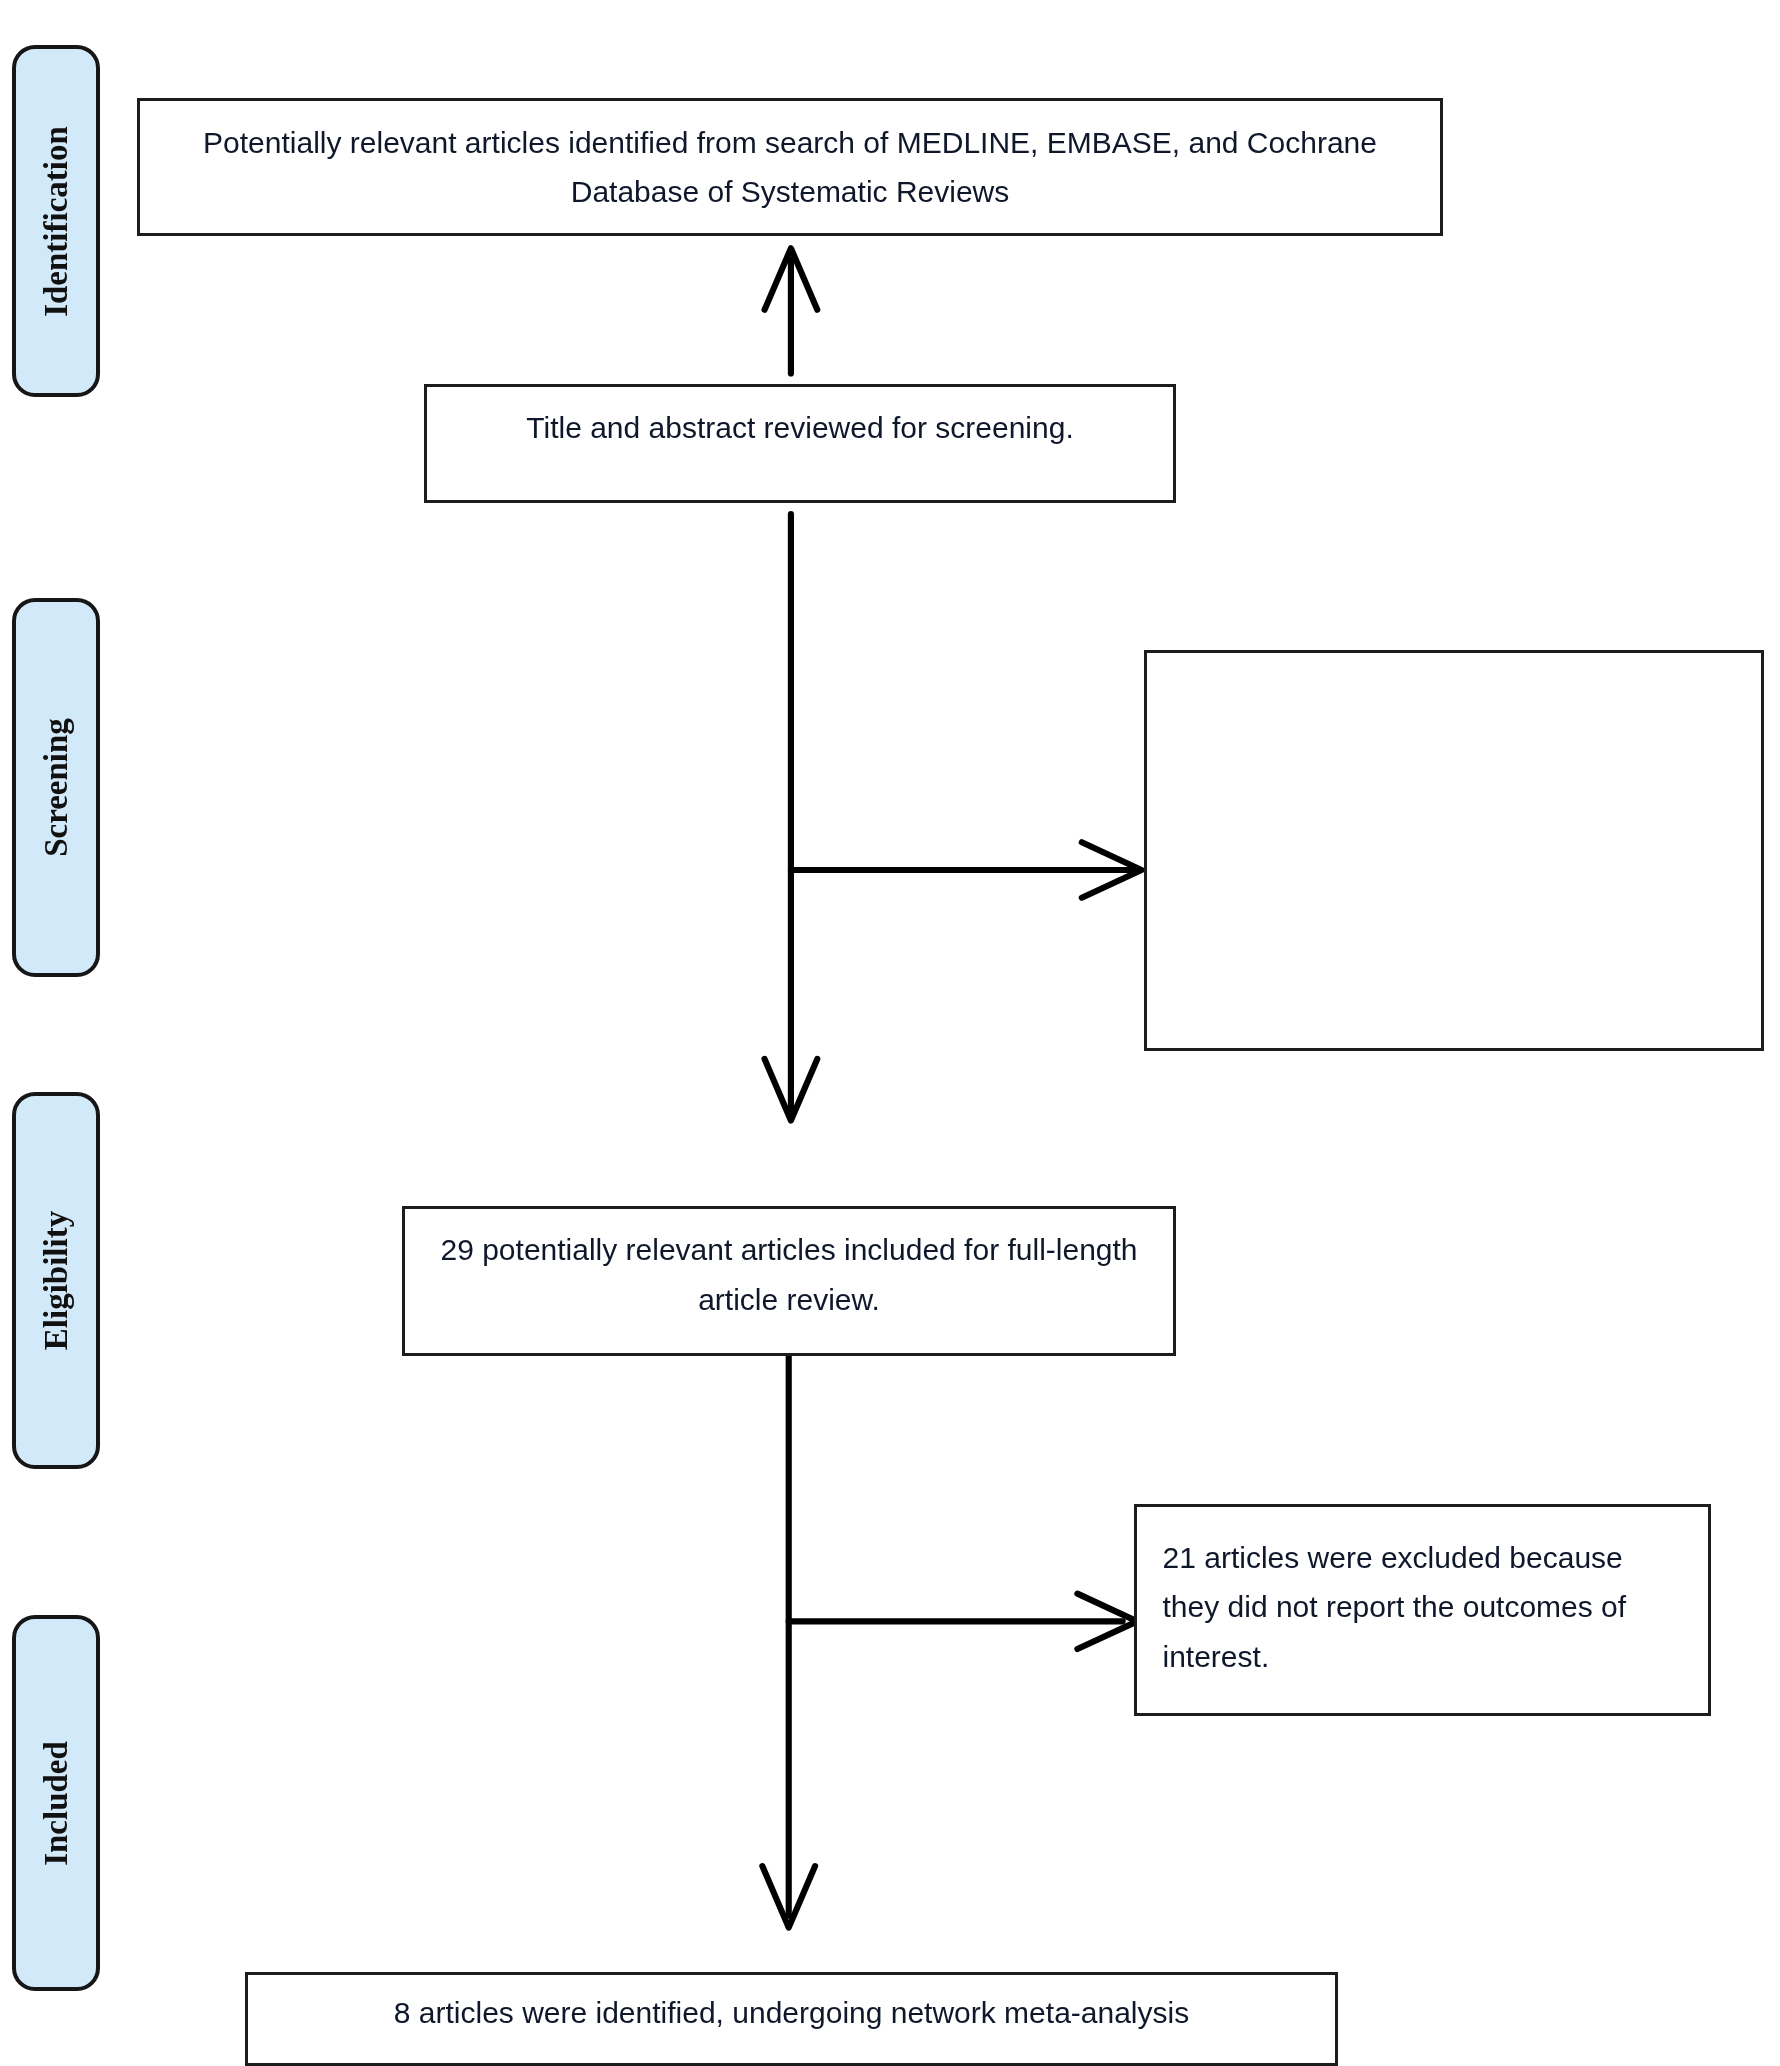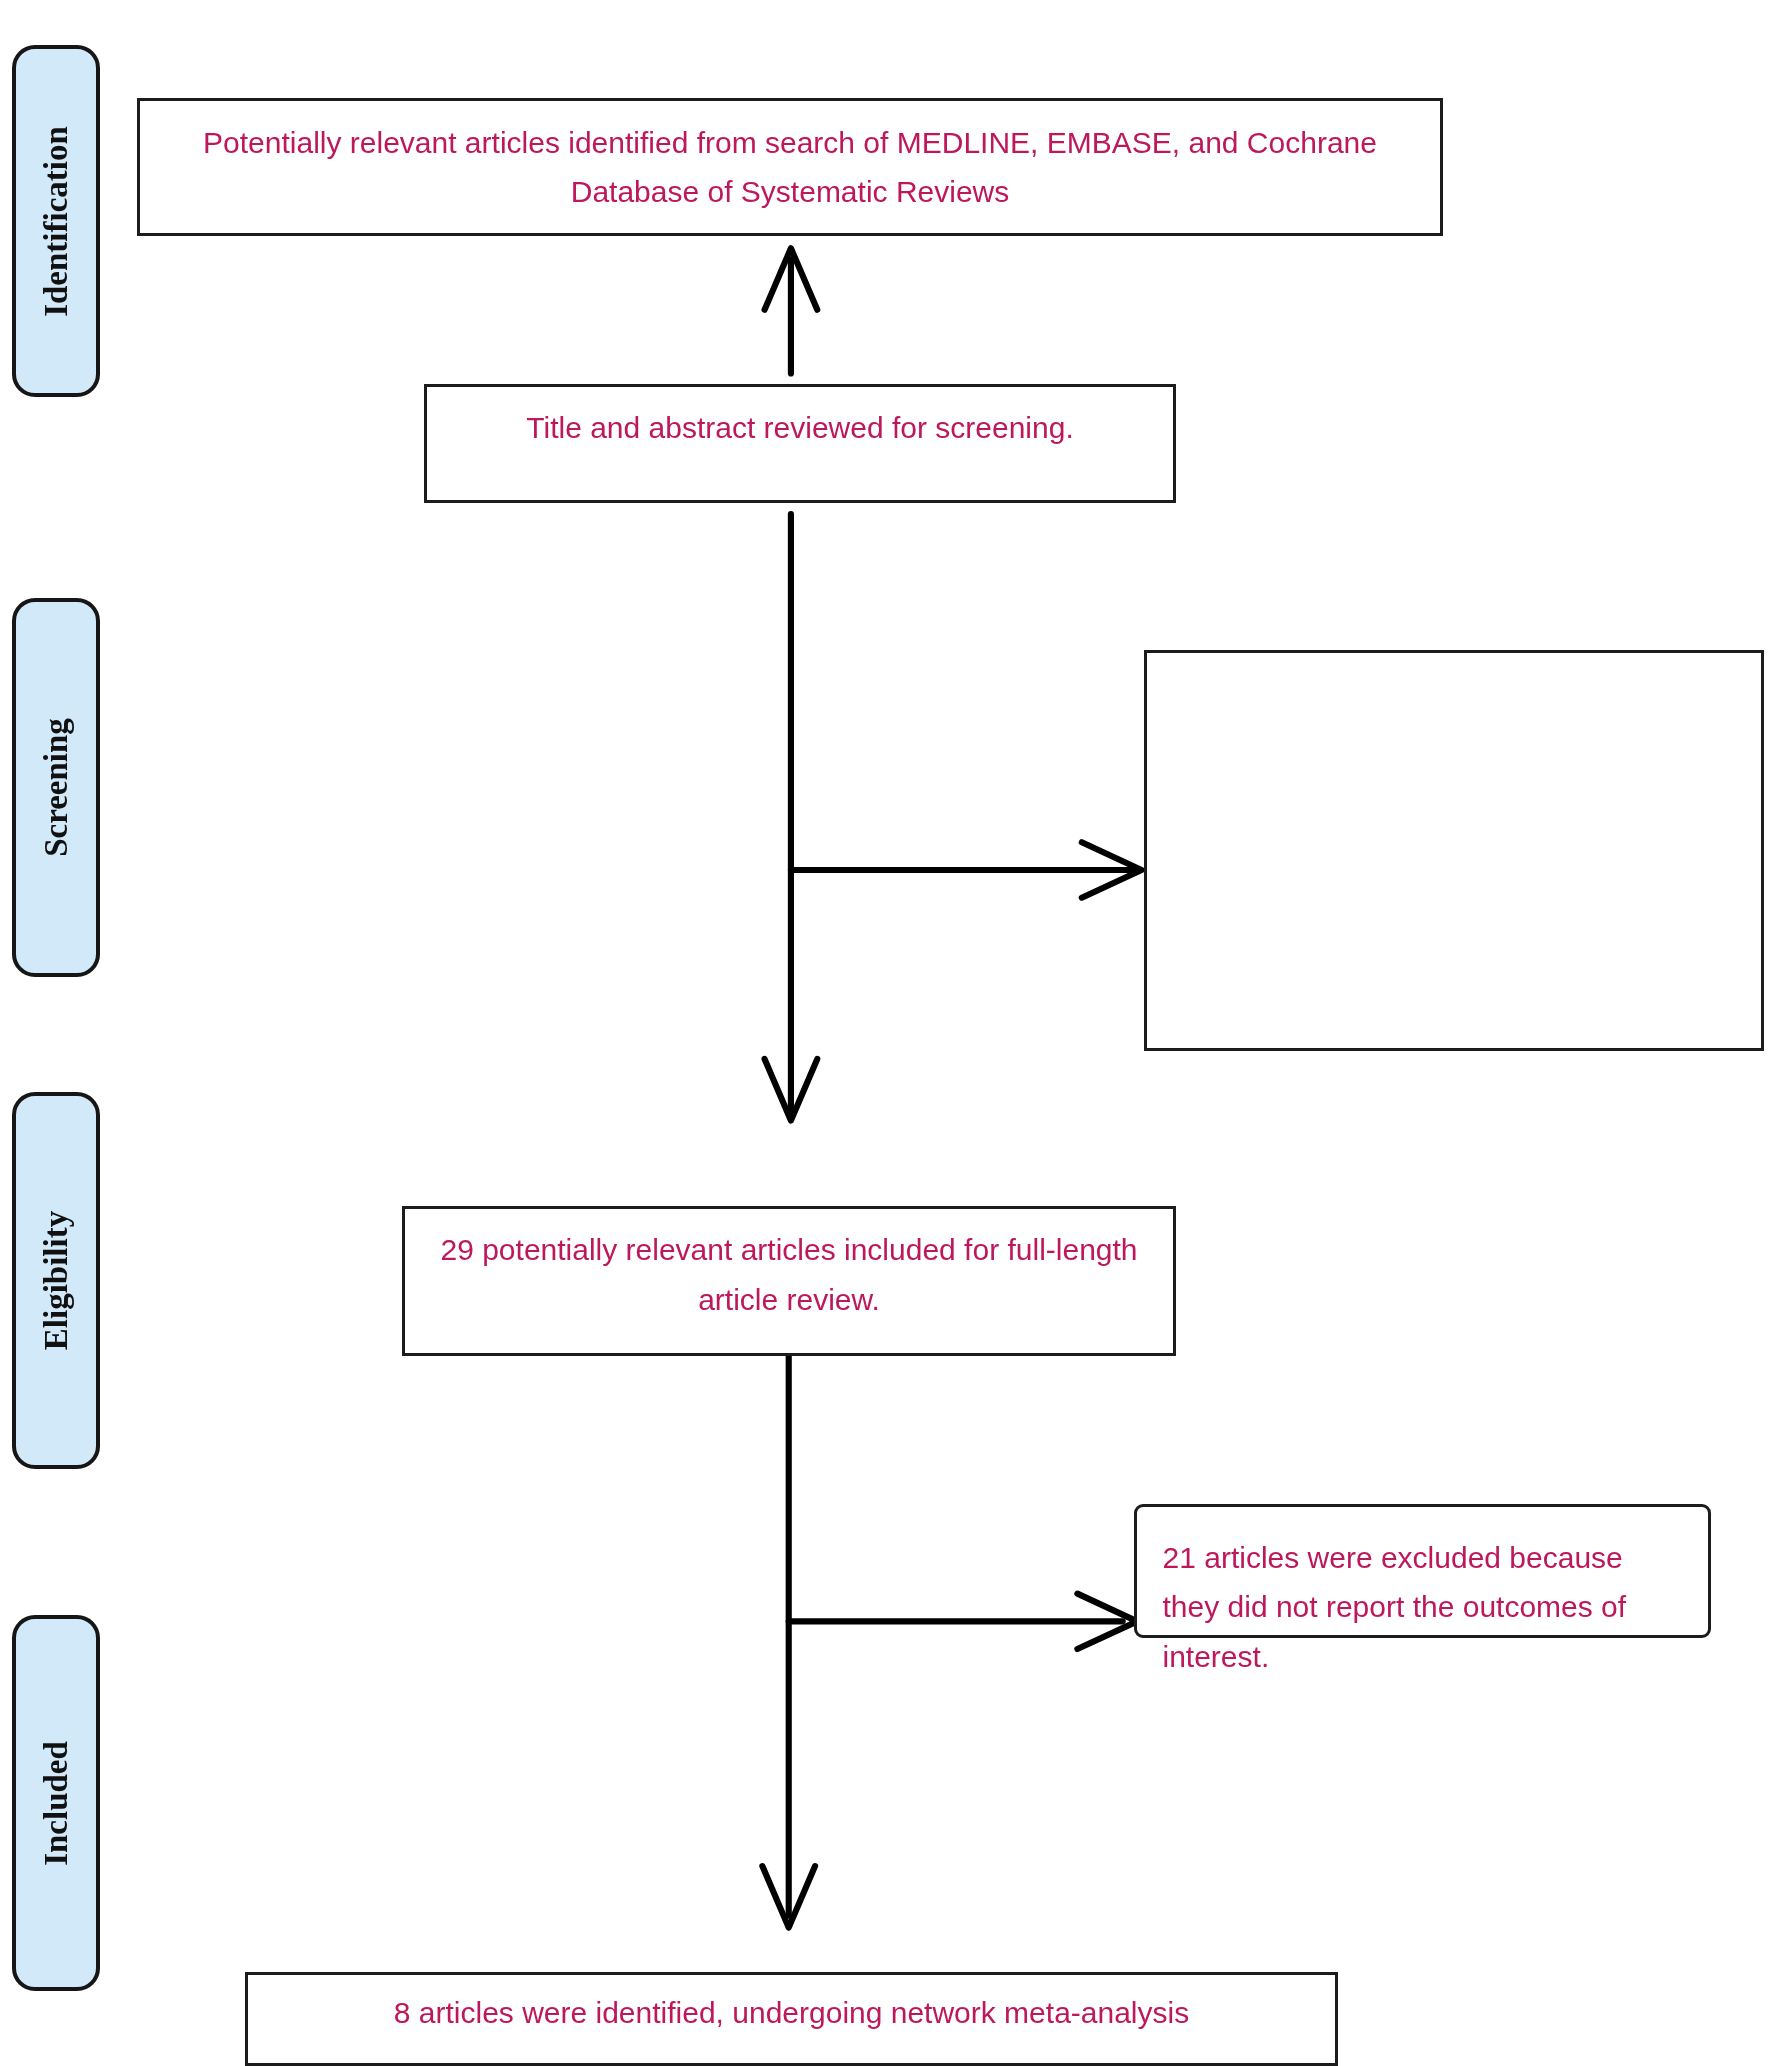--- a/index.html
+++ b/index.html
@@ -12,39 +12,39 @@
     color: #1a1a1a;
   }
 
   
   .flow-box {
     position: absolute;
     background: #ffffff;
     border: 3.5px solid #1c1c1c;
     font-size: 30px;
     line-height: 1.65;
-    color: #be185d;
+    color: #0f172a;
   }
   .centered {
     display: flex;
     align-items: center;
     justify-content: center;
     text-align: center;
   }
   #box-source      { left: 137px;  top: 98px;  width: 1306px; height: 138px; padding: 0 44px; }
   #box-screening   { left: 424px;  top: 384px;  width: 752px; height: 119px; padding: 0 26px 31px 26px; }
   #box-eligibility { left: 402px;  top: 1206px; width: 774px; height: 150px; padding: 0 35px 13px 35px; }
   #box-included    { left: 245px;  top: 1942px; width: 1093px; height: 94px; padding: 0 26px 13px 26px; margin-top: 30px; }
   #box-excluded-screening {
     left: 1144px; top: 650px; width: 620px; height: 401px;
     padding: 18.5px 25.5px; text-align: left;
   }
   #box-excluded-eligibility {
-    left: 1134px; top: 1504px; width: 577px; height: 134px;
-    padding: 25.5px 25.5px; text-align: left; border-radius: 9px;
+    left: 1134px; top: 1504px; width: 577px; height: 212px;
+    padding: 25.5px 25.5px; text-align: left;
   }
   .para + .para { margin-top: 24.6px; }
 
   
   .stage-box {
     position: absolute;
     left: 12.3px;
     width: 88px;
     background: #d2e9f9;
     border: 4.4px solid #161616;

